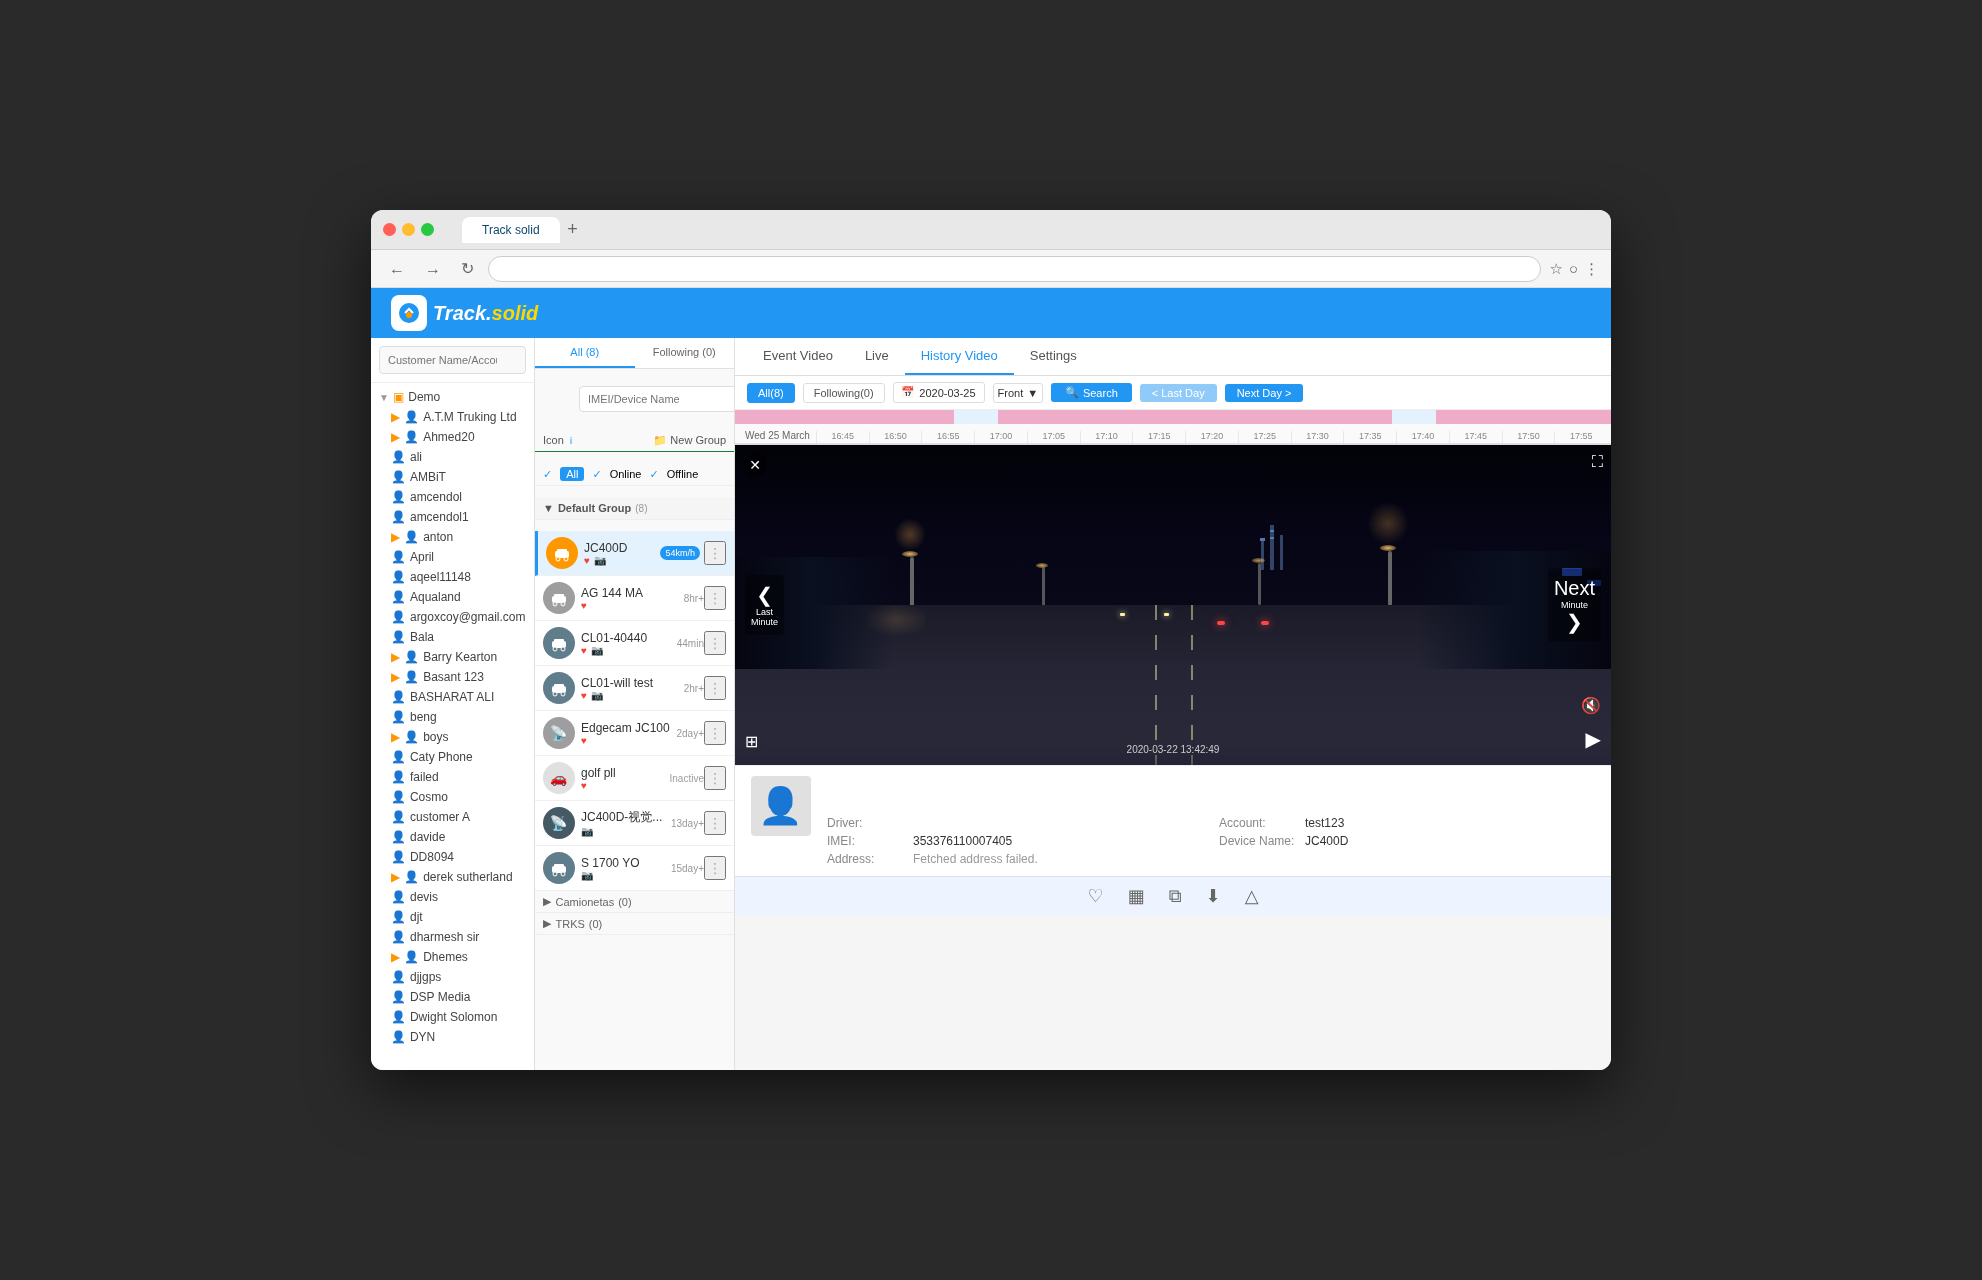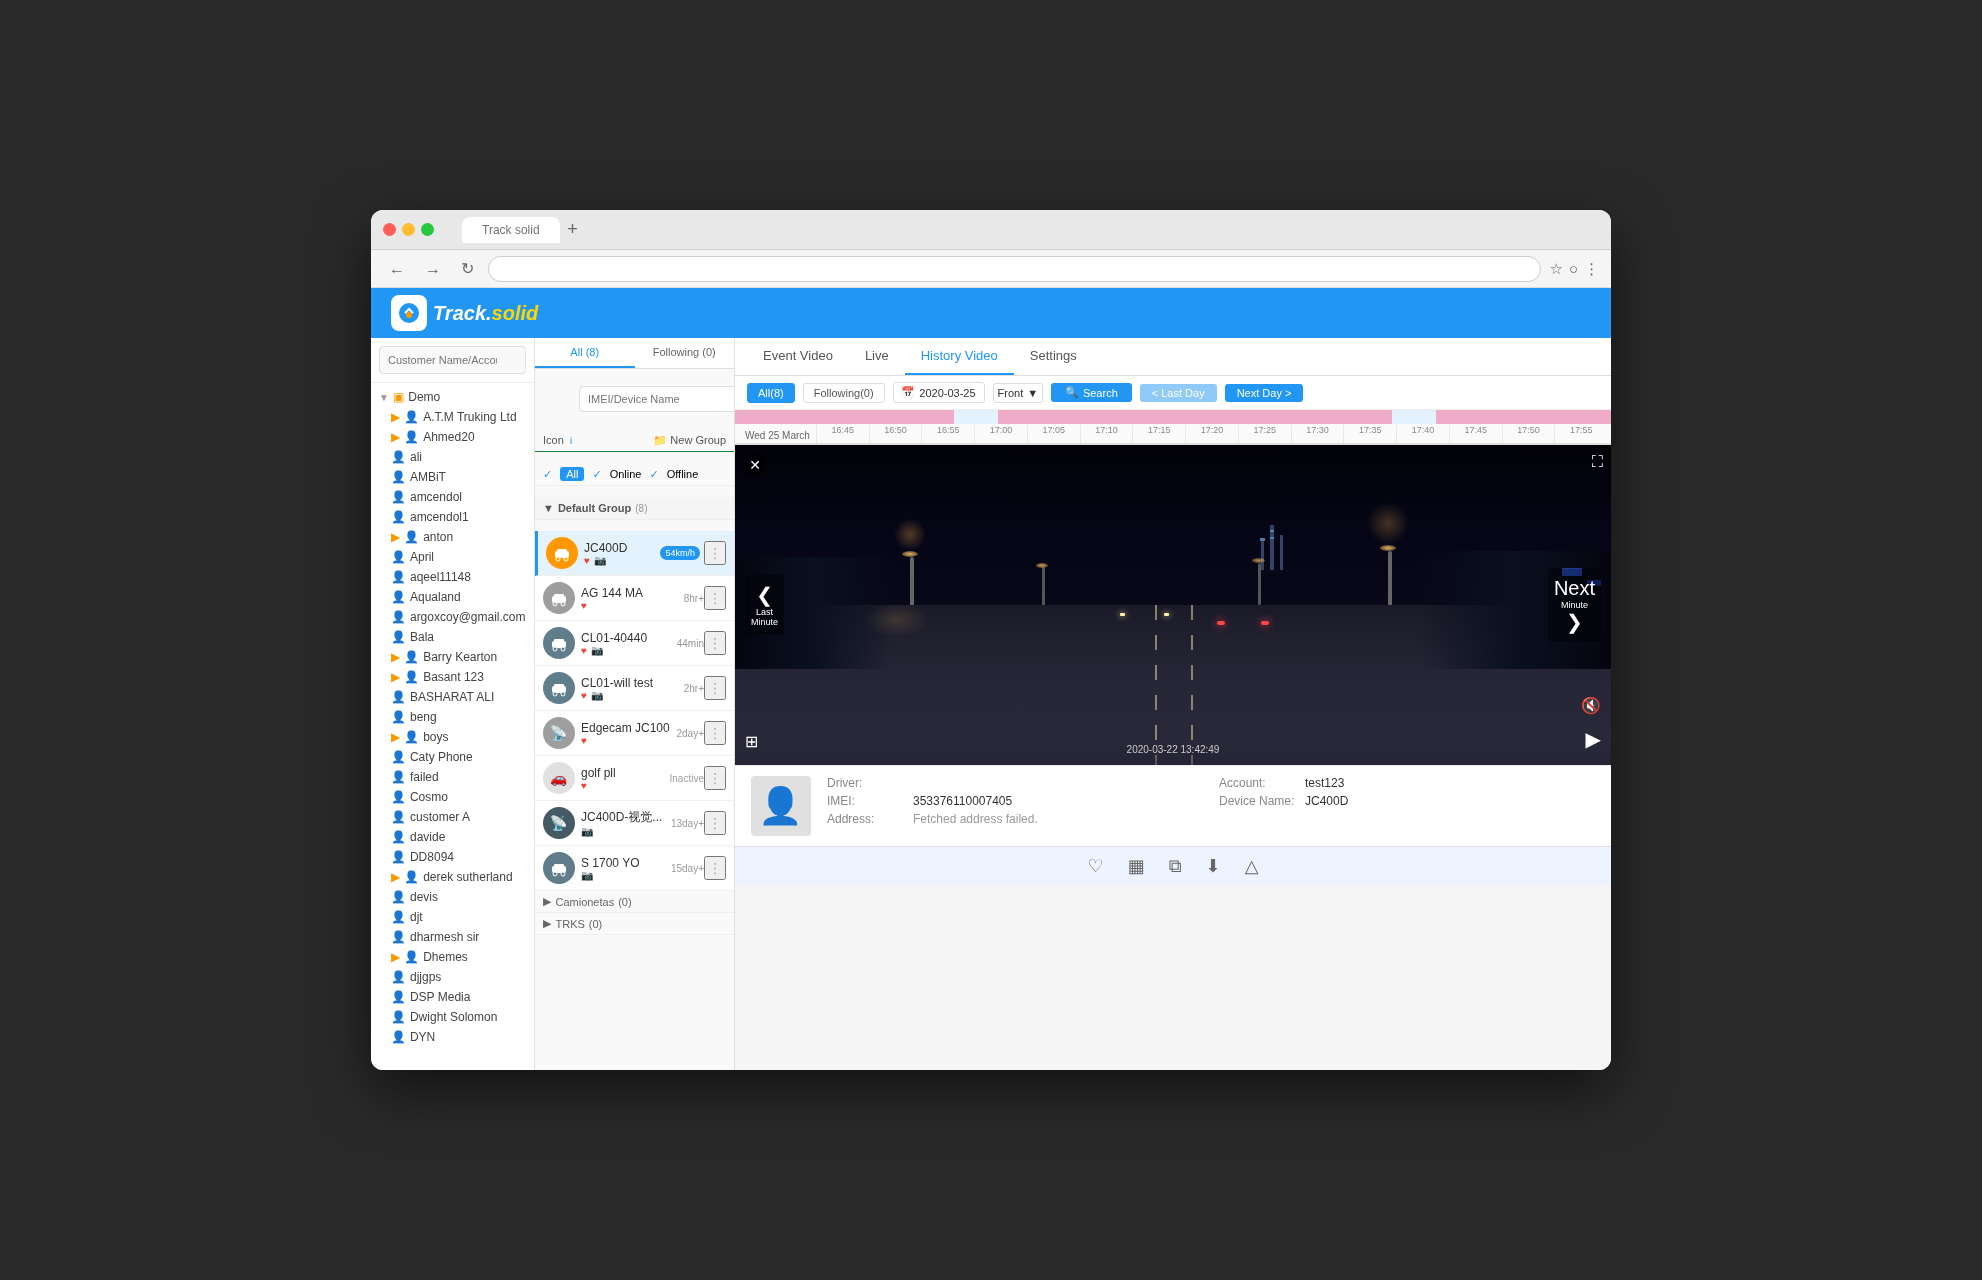--- a/index.html
+++ b/index.html
@@ -42,21 +42,21 @@
       flex: 1;
       display: flex;
       align-items: center;
       margin-left: 20px;
     }
     .browser-tab {
       background: #fff;
       border-radius: 8px 8px 0 0;
       padding: 6px 20px;
       font-size: 12px;
-      color: #737373;
+      color: #0c4a6e;
       display: flex;
       align-items: center;
       gap: 8px;
     }
     .tab-new-btn {
       width: 26px; height: 26px;
       background: none;
       border: none;
       font-size: 18px;
       cursor: pointer;
@@ -433,21 +433,21 @@
       font-size: 9px;
       color: #888;
       gap: 0;
       position: relative;
       min-width: 800px;
     }
     .timeline-tick {
       flex: 1;
       text-align: center;
       border-left: 1px solid #e8e8e8;
-      padding-bottom: 8px;
+      padding-bottom: 2px;
       font-size: 9px;
     }
     .timeline-bar-row {
       height: 14px;
       background: #E3F2FD;
       position: relative;
       min-width: 800px;
     }
     .timeline-bar {
       position: absolute;
@@ -600,20 +600,21 @@
       align-items: center;
       justify-content: center;
       flex-shrink: 0;
     }
     .device-details {
       flex: 1;
       display: grid;
       grid-template-columns: 1fr 1fr;
       gap: 4px 16px;
       font-size: 12px;
+      margin-top: 40px;
     }
     .detail-row {
       display: flex;
       gap: 6px;
     }
     .detail-label { color: #888; min-width: 80px; }
     .detail-value { color: #333; }
     
     .action-bar {
       background: #EEF4FF;

